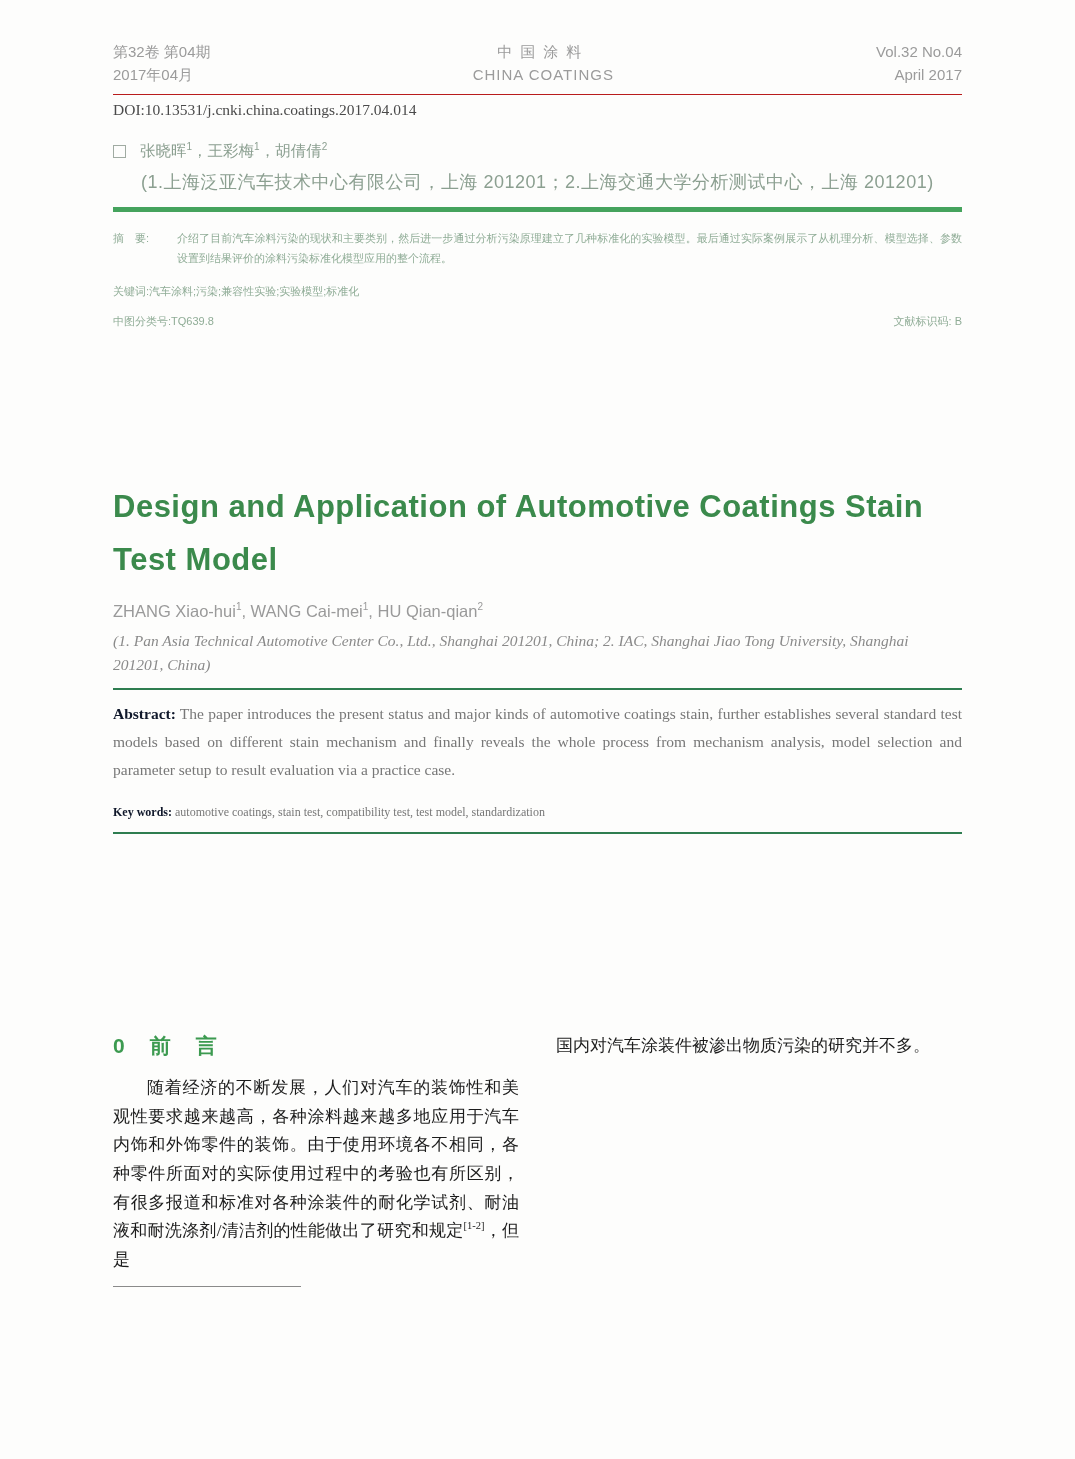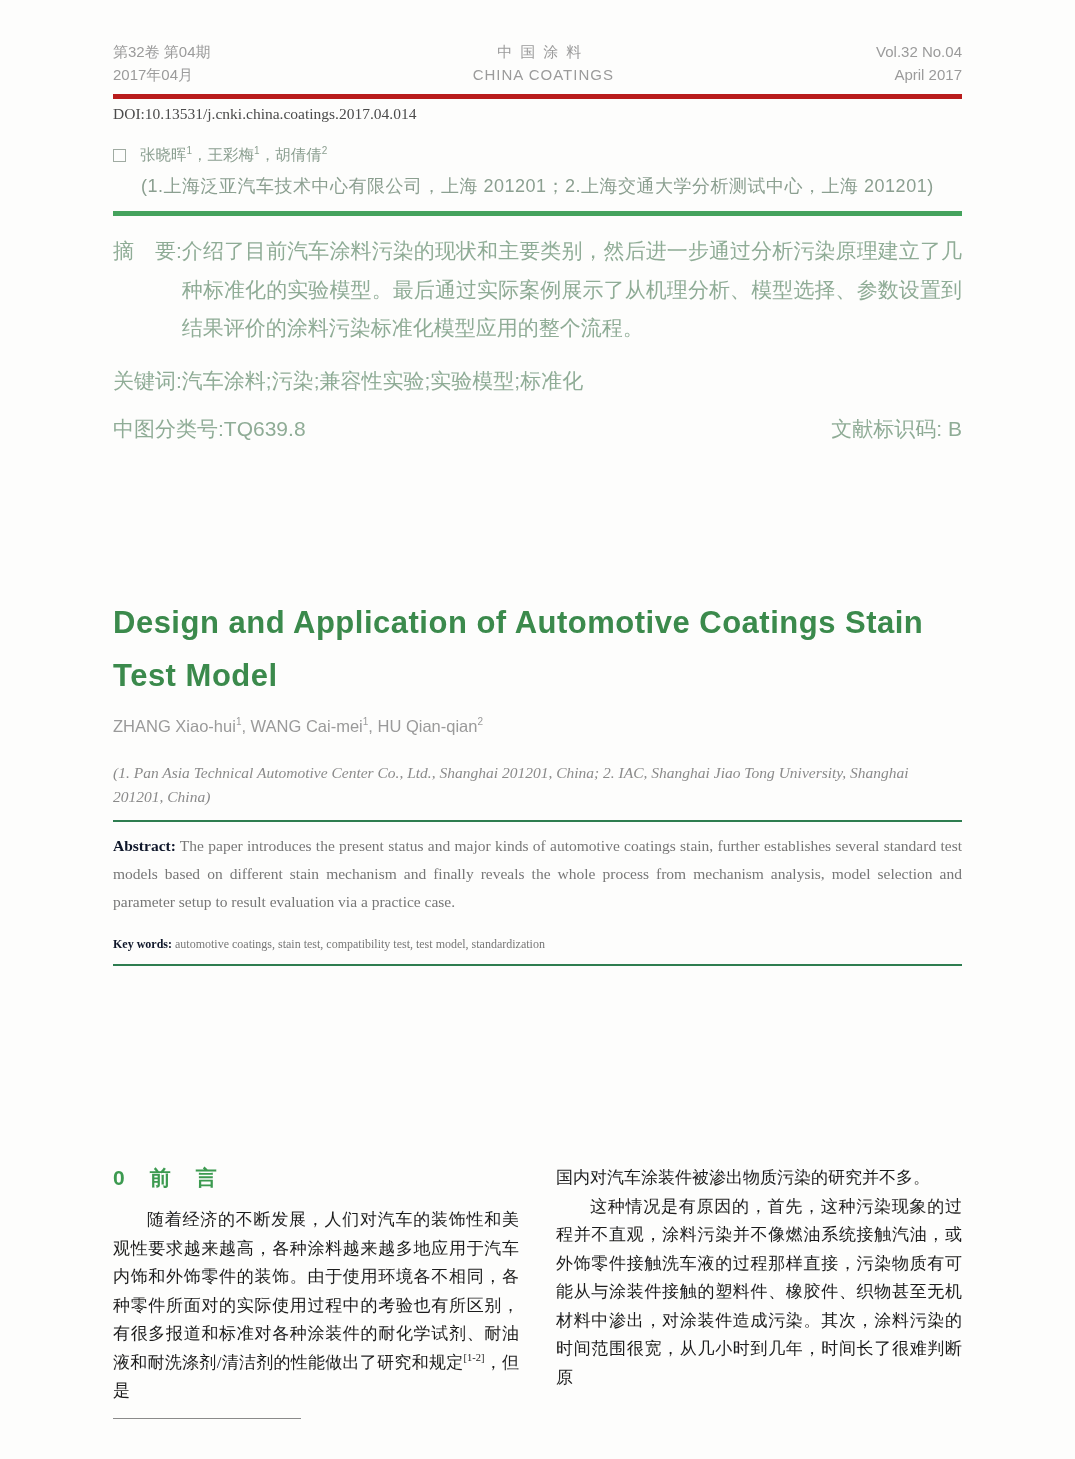--- a/index.html
+++ b/index.html
@@ -13,21 +13,21 @@
     position: relative;
     width: 1075px; height: 1459px;
     padding: 40px 113px 0 113px;
     background: #fdfdfc;
   }
 
   
   .masthead {
     display: flex; justify-content: space-between; align-items: flex-start;
     color: #9b9b9b; font-size: 15px; line-height: 1.55;
-    border-bottom: 5px solid #b91c1c; padding-bottom: 7px;
+    border-bottom: 1px solid #b91c1c; padding-bottom: 7px;
   }
   .masthead .col { display: flex; flex-direction: column; }
   .masthead .col.center { text-align: center; letter-spacing: 1px; }
   .masthead .col.center .cn { letter-spacing: 8px; }
   .masthead .col.right { text-align: right; }
   .doi {
     margin-top: 6px;
     font-family: "Liberation Serif", serif;
     color: #4a4a4a; font-size: 15.5px;
   }
@@ -53,41 +53,41 @@
   .authors-cn sup, .authors-en sup { font-size: 10px; vertical-align: super; }
   .affil-cn {
     margin-top: 8px; padding-left: 28px;
     color: #8b9f90; font-size: 18px; letter-spacing: 0.5px;
   }
   .rule-thick {
     margin-top: 13px; height: 5px; background: #45a35d; width: 100%;
   }
 
   
-  .meta-cn { color: #8fac96; font-size: 21px; }
+  .meta-cn { color: #8fac96; font-size: 11px; }
   .abstract-cn { display: flex; margin-top: 16px; line-height: 1.85; }
   .abstract-cn .label { flex: 0 0 64px; white-space: nowrap; }
   .abstract-cn .text { flex: 1; text-align: justify; }
   .keywords-cn { margin-top: 14px; line-height: 1.8; }
   .clc-row {
     margin-top: 10px; display: flex; justify-content: space-between;
     line-height: 1.8;
   }
 
   
   .title-en {
     margin-top: 148px;
     color: #3b8a4c; font-size: 31px; font-weight: bold;
     line-height: 1.72; letter-spacing: 0.5px;
   }
   .authors-en {
     margin-top: 14px; color: #9a9a9a; font-size: 16.5px;
   }
   .affil-en {
-    margin-top: 25px;
+    margin-top: 9px;
     font-family: "Liberation Serif", serif; font-style: italic;
     color: #8a8a8a; font-size: 15.5px; line-height: 1.55;
   }
   .rule-thin { margin-top: 11px; height: 2px; background: #2e7d50; width: 100%; }
 
   
   .abstract-en {
     margin-top: 10px;
     font-family: "Liberation Serif", serif;
     color: #777777; font-size: 15.5px; line-height: 1.8;
@@ -193,21 +193,20 @@
     <div class="col">
       <div class="sec-head">
         <span>0</span>　<span>前　言</span>
       </div>
       <div class="body-text indent">
         <span>随着经济的不断发展，人们对汽车的装饰性和美观性要求越来越高，各种涂料越来越多地应用于汽车内饰和外饰零件的装饰。由于使用环境各不相同，各种零件所面对的实际使用过程中的考验也有所区别，有很多报道和标准对各种涂装件的耐化学试剂、耐油液和耐洗涤剂/清洁剂的性能做出了研究和规定</span><sup>[1-2]</sup><span>，但是</span>
       </div>
     </div>
     <div class="col">
       <div class="body-text">国内对汽车涂装件被渗出物质污染的研究并不多。</div>
-      <div class="body-text indent">这种情况是有原因的，首先，这种污染现象的过程并不直观，涂料污染并不像燃油系统接触汽油，或外饰零件接触洗车液的过程那样直接，污染物质有可能从与涂装件接触的塑料件、橡胶件、织物甚至无机材料中渗出，对涂装件造成污染。其次，涂料污染的时间范围很宽，从几小时到几年，时间长了很难判断原</div>
     </div>
   </div>
 
   <div class="footnote">
     <div class="footnote-rule"></div>
     <div class="footnote-line">
       
     </div>
 
   </div>

